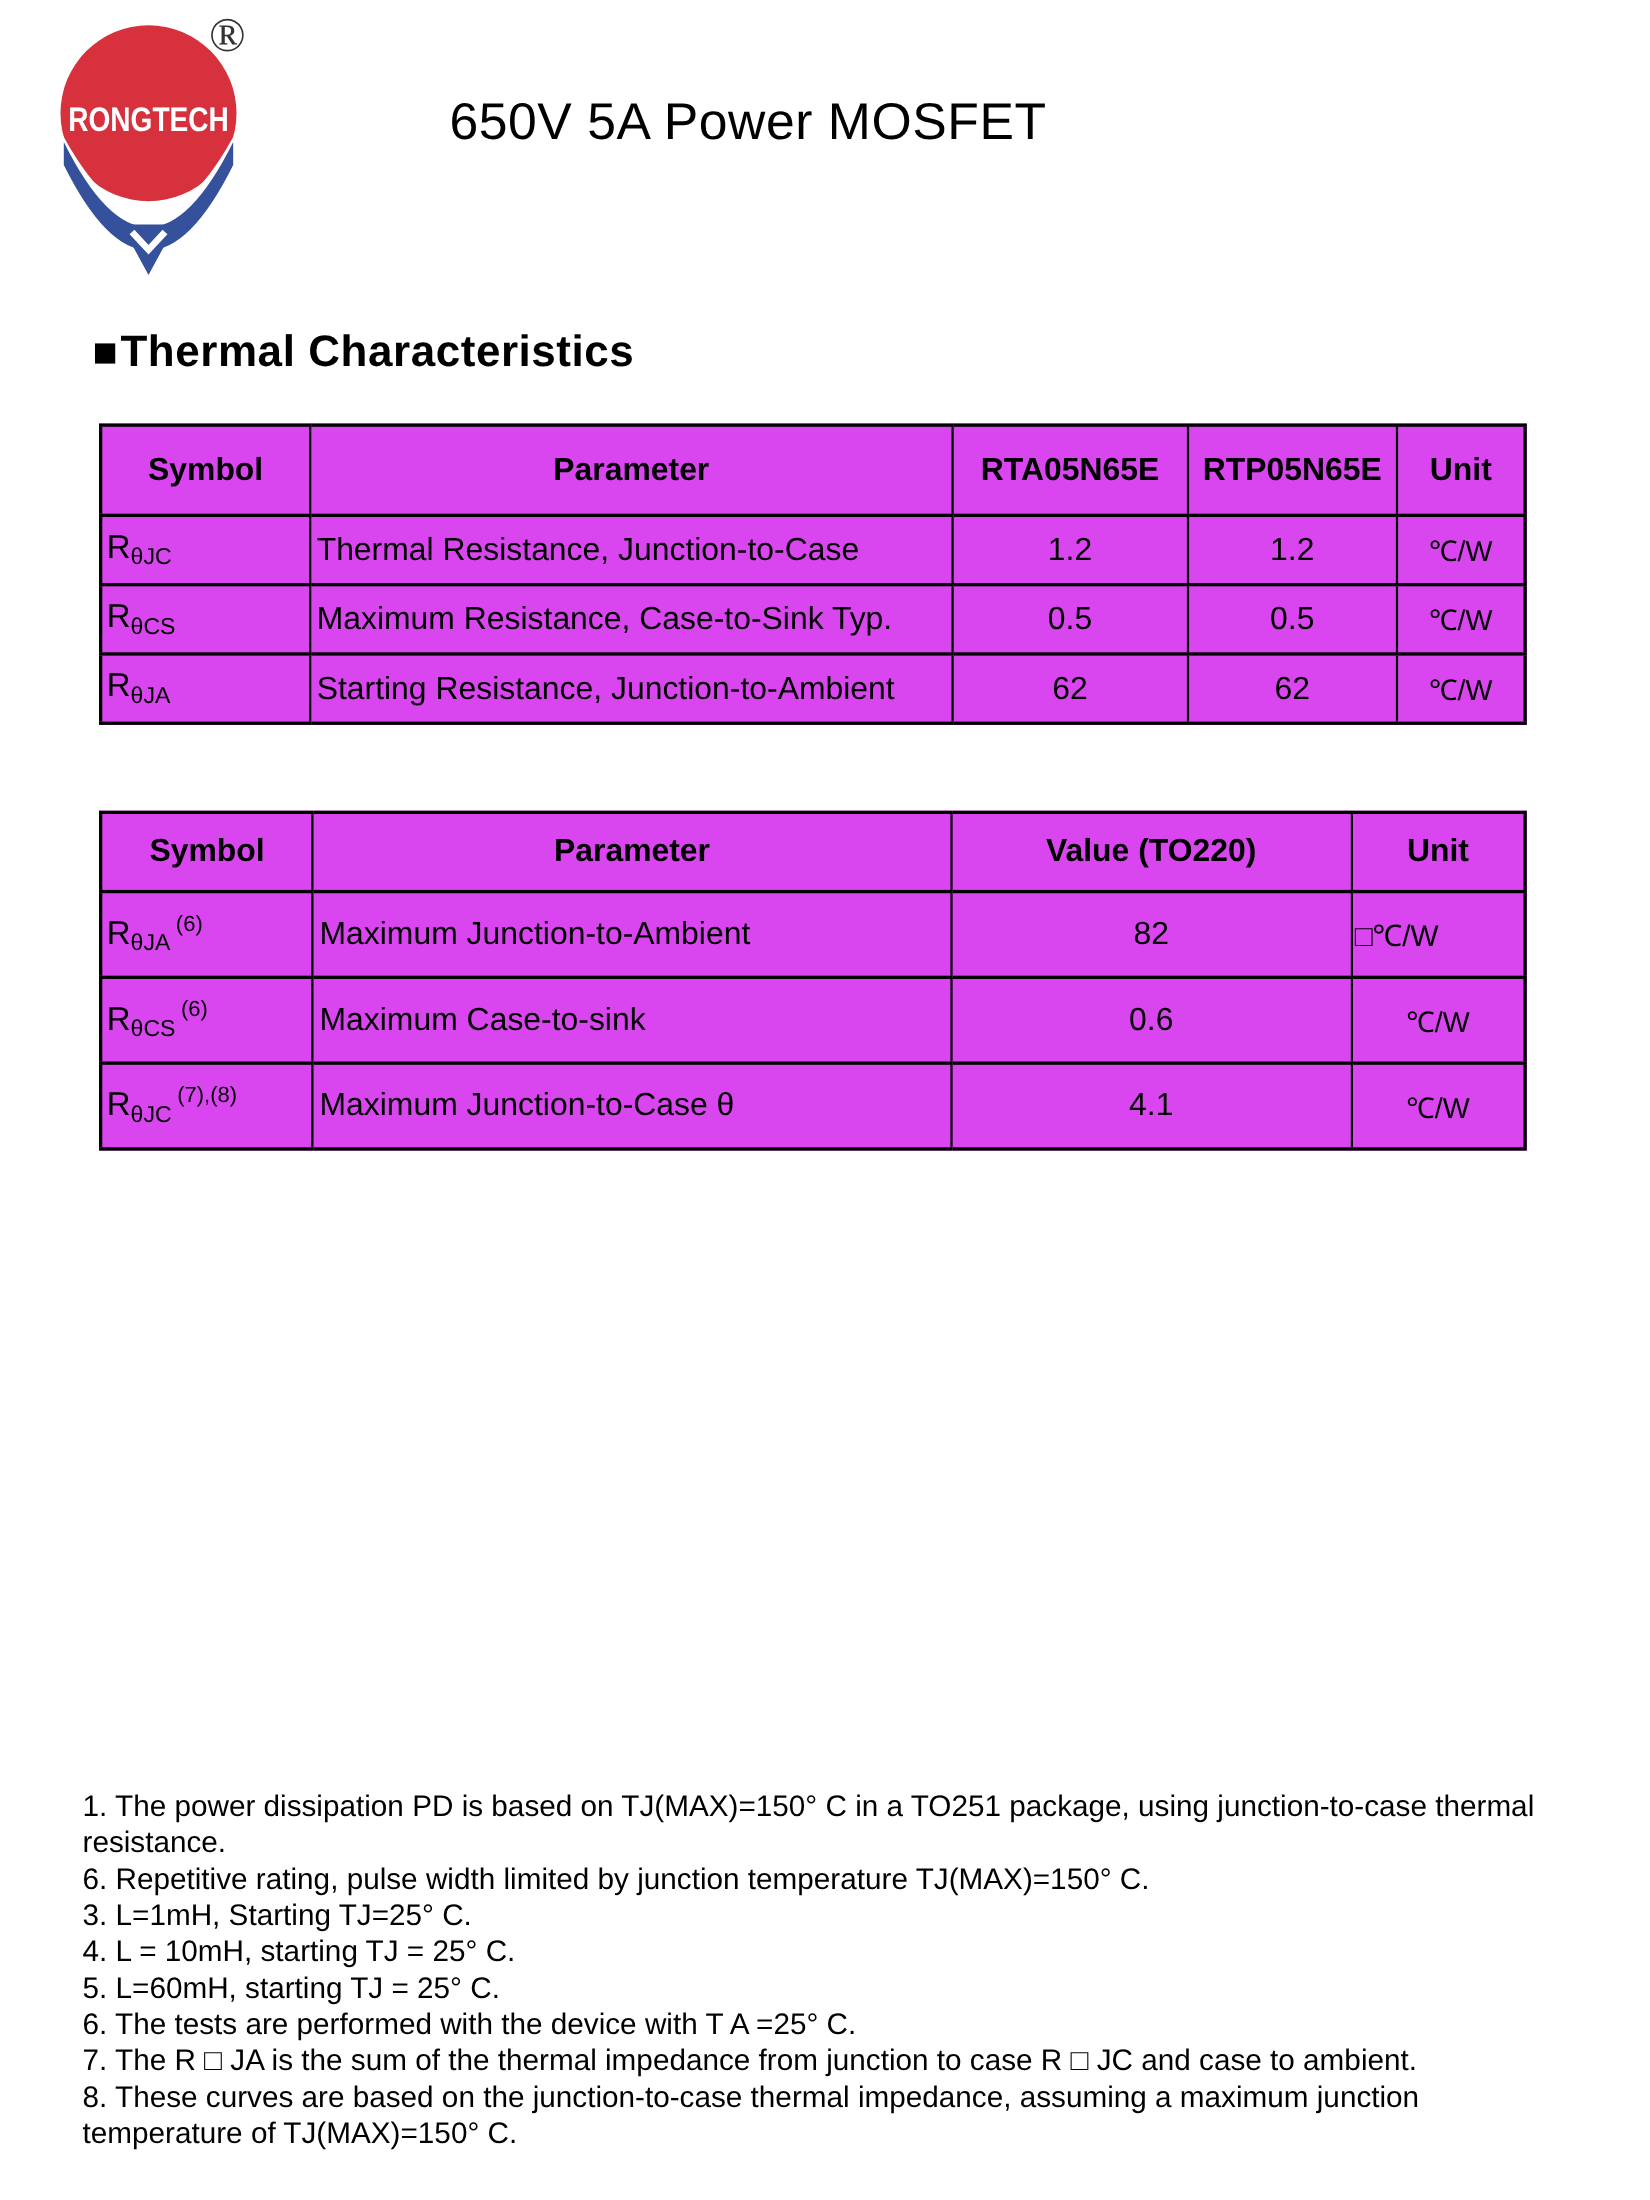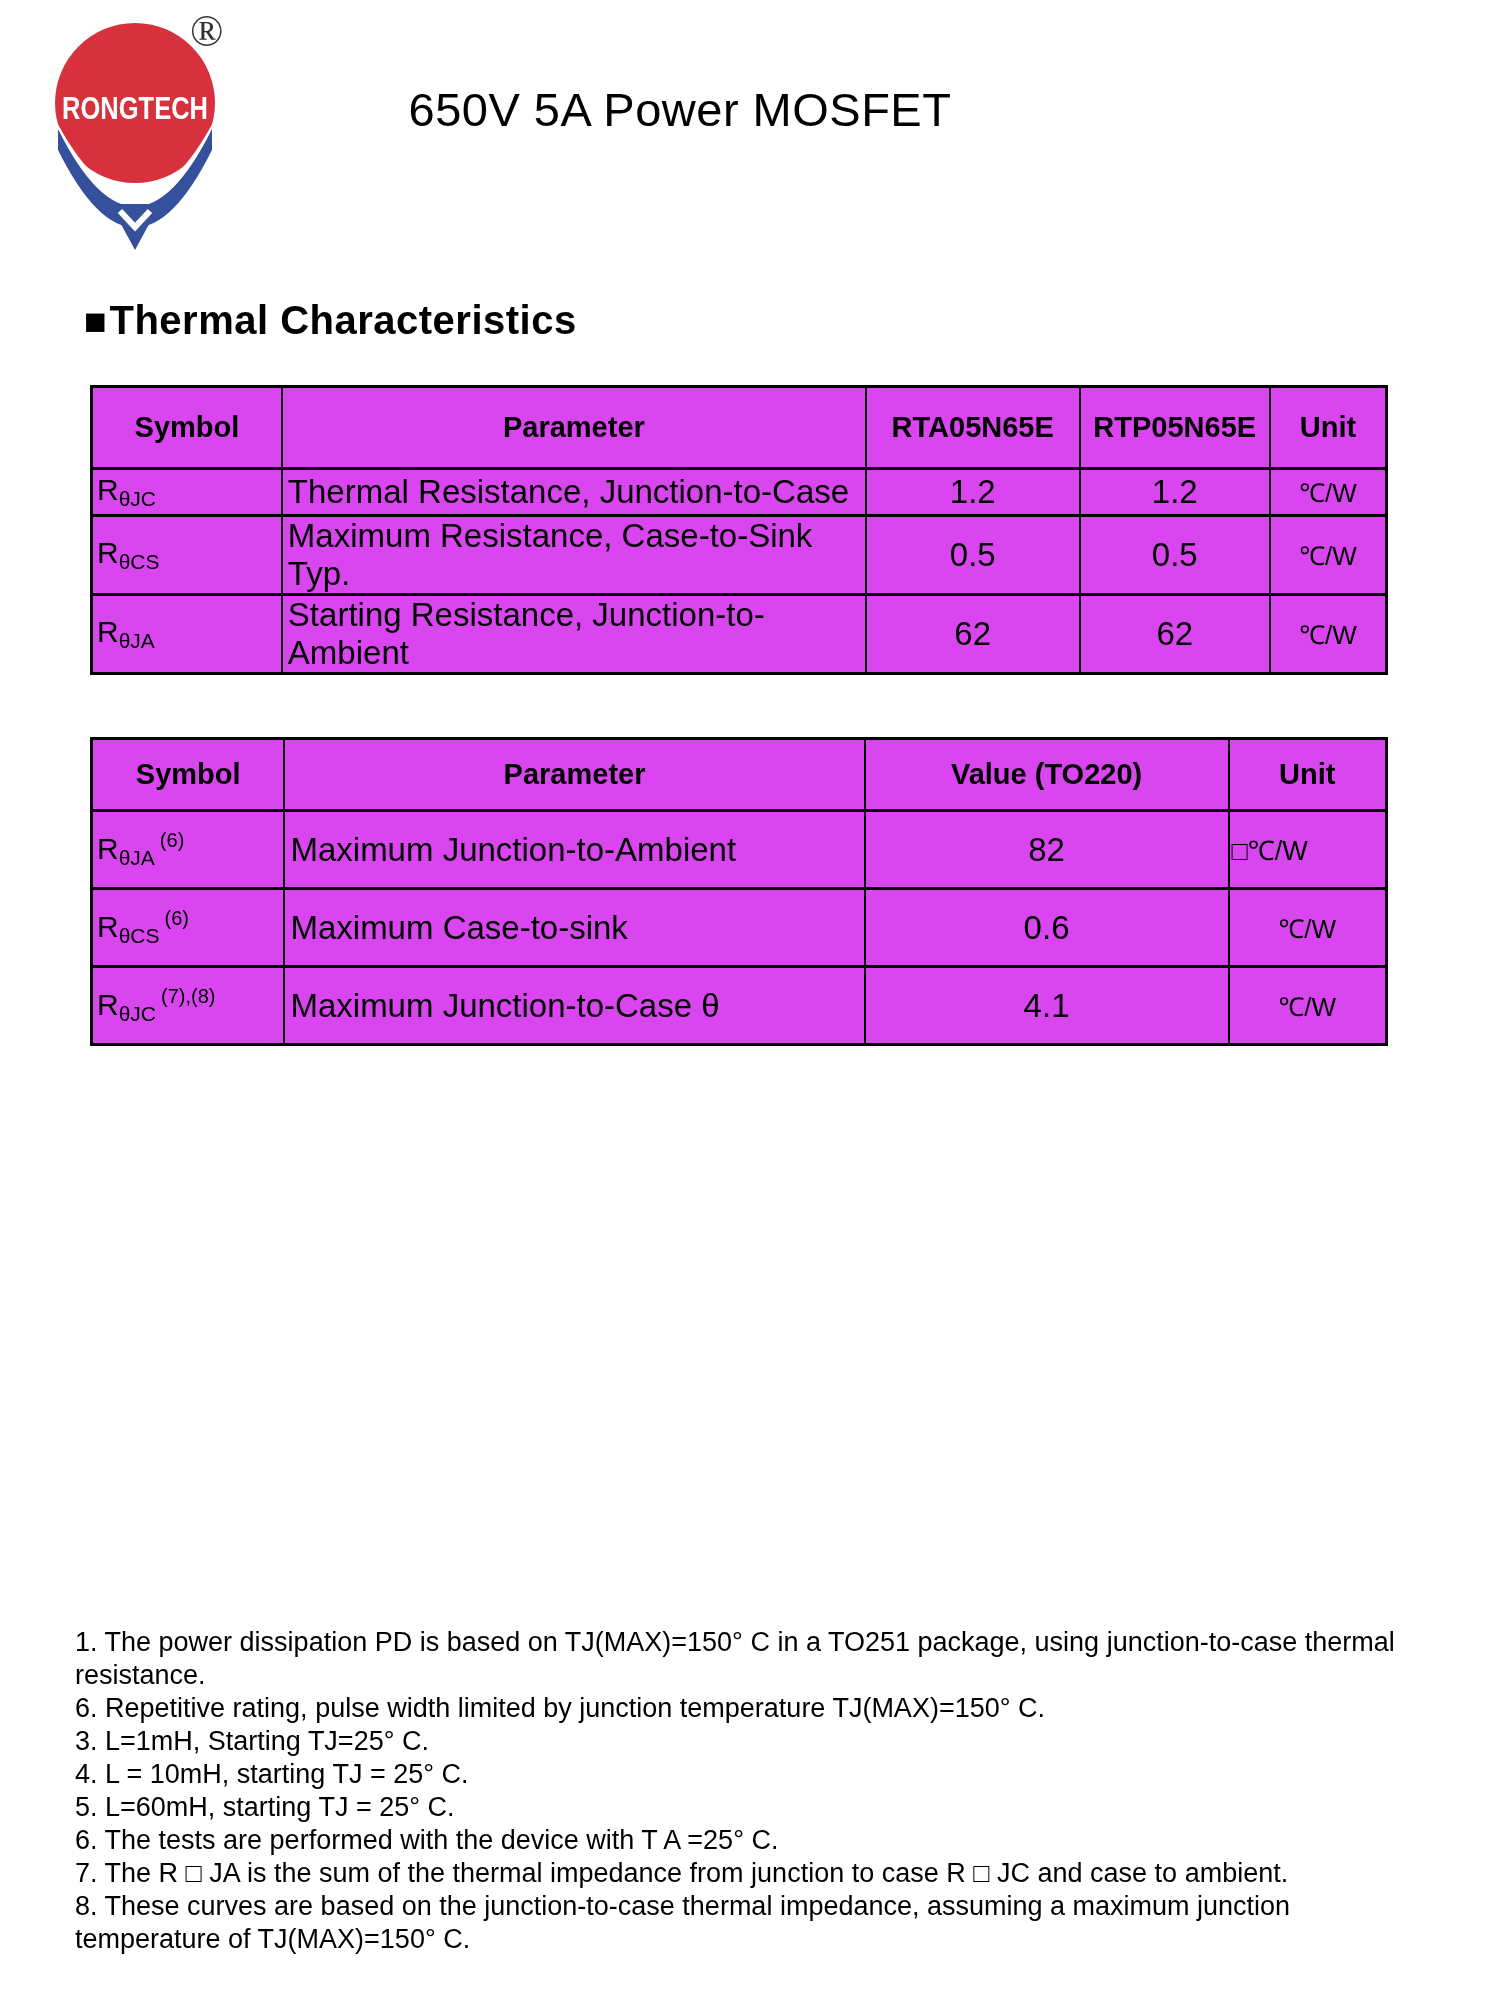--- a/index.html
+++ b/index.html
@@ -29,25 +29,25 @@
   table.dtable {
     position:absolute; left:90px; border-collapse:collapse;
     table-layout:fixed; width:1298px; background:#d946ef;
   }
   table.dtable, table.dtable th, table.dtable td { border:2px solid #000; }
   table.dtable { border-width:3px; }
   table.dtable th, table.dtable td { border-top-width:3px; border-bottom-width:3px; }
   .t1 { top:385px; }
   .t2 { top:737px; }
   .t1 thead tr { height:82px; }
-  .t1 tbody tr { height:47px; }
+  .t1 tbody tr { height:63px; }
   .t2 thead tr { height:72px; }
   .t2 tbody tr { height:78px; }
   th { font-size:29px; font-weight:bold; text-align:center; padding:0; }
-  td { font-size:33px; padding:0; vertical-align:middle; }
+  td { font-size:29px; padding:0; vertical-align:middle; }
   td.sym { text-align:left; padding-left:4px; font-size:30px; white-space:nowrap; }
   td.sym sub { font-size:21px; vertical-align:-6px; }
   td.sym sup { font-size:20px; vertical-align:12px; margin-left:5px; }
   td.param { text-align:left; padding-left:5px; }
   td.val { text-align:center; }
   td.unit { text-align:center; font-size:26px; }
   td.unit.ul { text-align:left; padding-left:2px; font-size:27px; }
 
   
   .notes {

